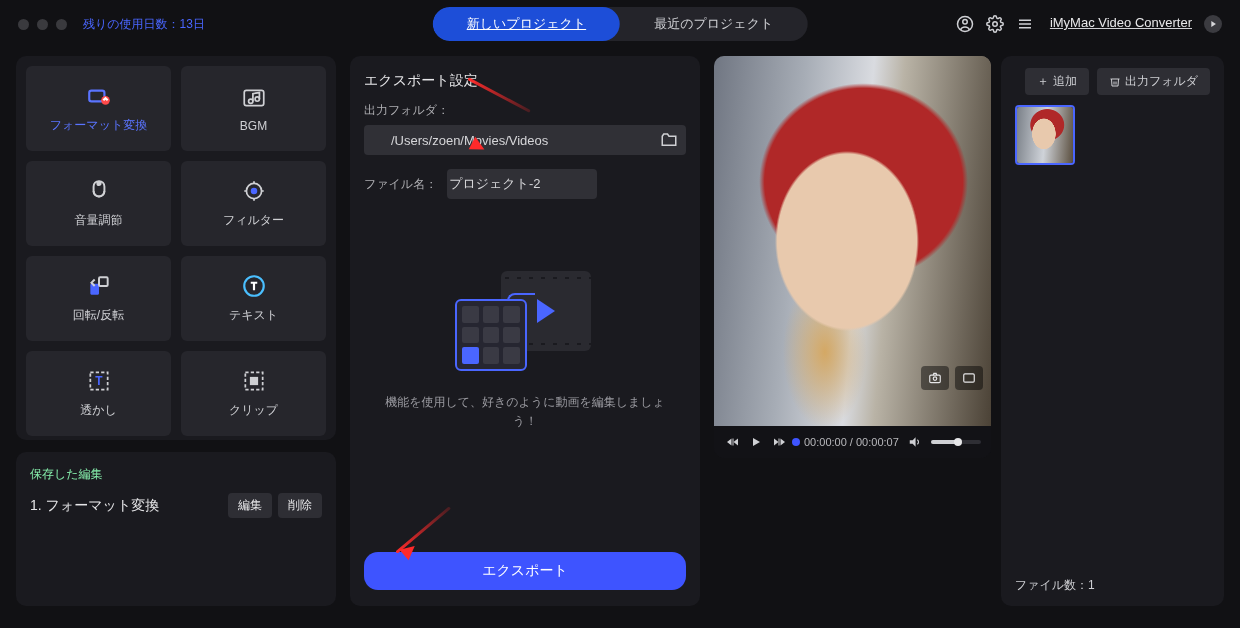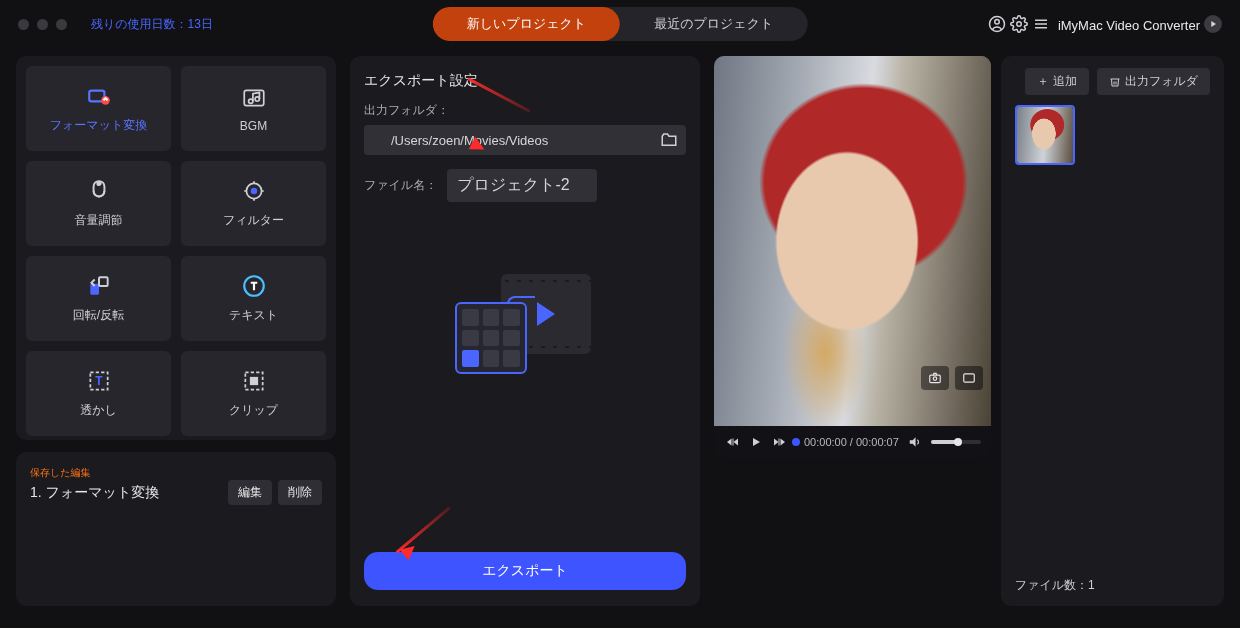--- a/index.html
+++ b/index.html
@@ -9,30 +9,30 @@
     font-family: -apple-system, "Helvetica Neue", Arial, sans-serif;
     font-size: 13px; overflow: hidden;
   }
   
   .titlebar {
     height: 48px; display: flex; align-items: center; padding: 0 18px;
     position: relative;
   }
   .traffic-lights { display: flex; gap: 8px; }
   .tl { width: 11px; height: 11px; border-radius: 50%; background: #3a3a3e; }
-  .trial { margin-left: 24px; color: #4a66ff; font-size: 12px; }
+  .trial { margin-left: 16px; color: #4a66ff; font-size: 12px; }
   .tabgroup {
     position: absolute; left: 50%; top: 50%; transform: translate(-50%,-50%);
     display: flex; background: #24242a; border-radius: 18px; overflow: hidden;
   }
   .tab {
     padding: 8px 34px; font-size: 13px; color: #cfd0d4; cursor: pointer;
   }
-  .tab.active { background: #c2410c; color: #fff; border-radius: 18px; }
-  .title-right { margin-left: auto; display: flex; align-items: flex-end; gap: 4px; }
+  .tab.active { background: #1d4ed8; color: #fff; border-radius: 18px; text-decoration: underline; }
+  .title-right { margin-left: auto; display: flex; align-items: flex-start; gap: 12px; text-decoration: underline; }
   .title-right .icon { width: 18px; height: 18px; color: #cfd0d4; display:flex;align-items:center;justify-content:center;}
   .appname { font-size: 13px; color: #e8e8ea; margin-left: 4px; }
   .export-circle { width: 18px; height:18px; border-radius:50%; background:#3b3b40; display:flex;align-items:center;justify-content:center;}
   .export-circle svg { width:10px;height:10px;}
 
   
   .main { display: flex; padding: 8px 16px 16px 16px; gap: 14px; height: 574px; }
 
   
   .left { width: 320px; display: flex; flex-direction: column; gap: 12px; }
@@ -40,34 +40,34 @@
   .tool-grid { display: grid; grid-template-columns: 1fr 1fr; gap: 10px; }
   .tool {
     background: #26262c; border-radius: 6px; height: 85px;
     display: flex; flex-direction: column; align-items: center; justify-content: center;
     gap: 8px; cursor: pointer; font-size: 12px; color: #cfd0d4;
   }
   .tool.active { color: #5a74ff; }
   .tool .ticon { width: 26px; height: 26px; display:flex;align-items:center;justify-content:center; color:#cfd0d4;}
   .tool.active .ticon { color:#5a74ff; }
   .saved-panel { background: #1a1a1f; border-radius: 10px; padding: 14px; flex:1;}
-  .saved-title { font-size: 10px; color: #f97316; margin-bottom: 0;}
+  .saved-title { font-size: 12px; color: #86efac; margin-bottom: 10px;}
   .saved-row { display:flex; align-items:center; justify-content:space-between; font-size:14px; color:#e6e6e8;}
   .saved-btns { display:flex; gap:6px; }
   .mini-btn { background:#2e2e34; padding:4px 10px; border-radius:4px; font-size:12px; cursor:pointer;}
 
   
   .center { width: 350px; background:#1a1a1f; border-radius:10px; padding:16px 14px; display:flex; flex-direction:column; position:relative;}
   .sec-title { font-size:14px; color:#e6e6e8; margin-bottom:12px;}
   .label { font-size:12px; color:#aeaeb2; margin-bottom:6px;}
   .path-row { display:flex; align-items:center; background:#303036; border-radius:4px; padding:6px 8px; margin-bottom:14px;}
   .path-row .pathtext { flex:1; font-size:13px; color:#d6d6d9; white-space:nowrap; overflow:hidden;margin-left:19px;}
   .path-row .folder-icon { width:18px; height:18px; color:#cfd0d4; cursor:pointer;}
   .name-row { display:flex; align-items:center; gap:10px; margin-bottom: 16px;}
-  .name-input { background:#303036; border-radius:4px; padding:6px 10px; font-size:16px; color:#d6d6d9; min-width:150px;}
+  .name-input { background:#303036; border-radius:4px; padding:6px 2px; font-size:13px; color:#d6d6d9; min-width:150px;}
   .center-ill { display:flex; flex-direction:column; align-items:center; margin-top:50px;}
   .illust { width:140px; height:110px; position:relative; margin-bottom:18px;}
   .film { position:absolute; width:90px; height:80px; right:4px; top:6px; background:#2a2a30; border-radius:6px; display:flex; align-items:center; justify-content:center;}
   .film::before, .film::after {
     content:""; position:absolute; left:0; right:0; height:8px;
     background-image: radial-gradient(#1a1a1f 2px, transparent 2px);
     background-size: 12px 8px;
   }
   .film::before { top:3px; } .film::after { bottom:3px; }
   .play-tri { width:0;height:0;border-left:18px solid #4a66ff;border-top:12px solid transparent;border-bottom:12px solid transparent;}
@@ -288,20 +288,21 @@
             <div class="cell"></div>
             <div class="cell"></div>
           <div class="cell"></div>
             <div class="cell"></div>
             <div class="cell"></div>
           <div class="cell hl"></div>
             <div class="cell"></div>
             <div class="cell"></div>
         </div>
       </div>
+      <div class="hint">機能を使用して、好きのように動画を編集しましょう！</div>
     </div>
 
     <div class="arrow-shaft" style="left:100px; top:450px; width:70px; transform:rotate(140deg);"></div>
     <div class="arrow-head" style="left:40px; top:492px; transform:rotate(140deg);"></div>
 
     <div class="export-btn">エクスポート</div>
   </div>
 
   <div class="right">
     <div class="preview">

